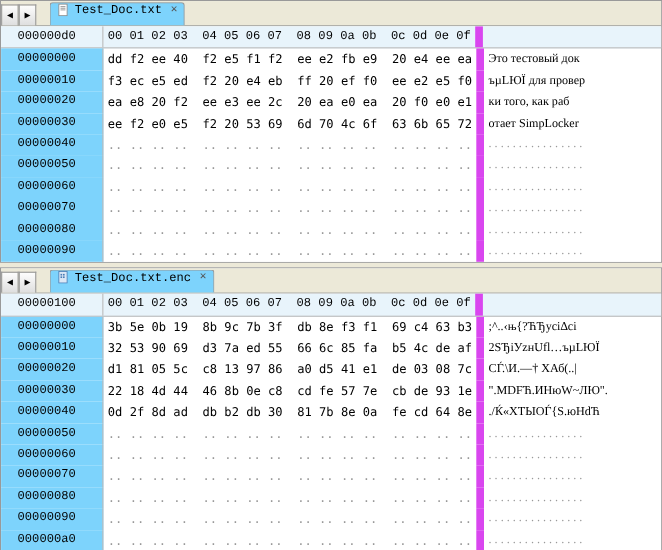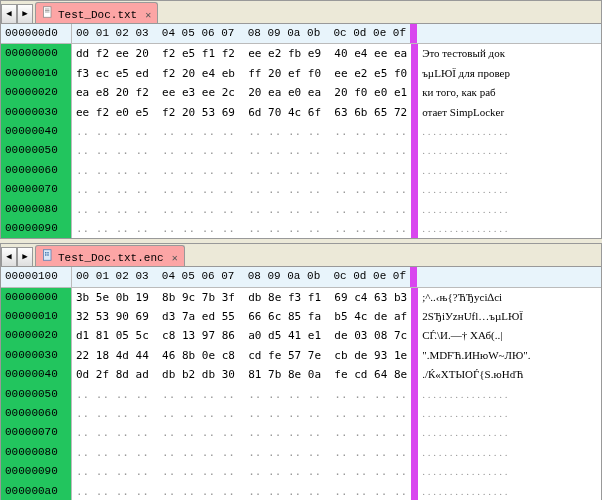--- a/index.html
+++ b/index.html
@@ -1,28 +1,28 @@
 <!DOCTYPE html>
 <html><head>
 <meta charset="utf-8">
 <style>
 html,body{margin:0;padding:0;font-family:"Consolas","Courier New",monospace;font-size:11px;background:#ece9d8;color:#000;line-height:1.4}
 .panel{background:#fff;border:1px solid #999;margin:0}
 .tabbar{background:#ece9d8;height:22px;display:flex;align-items:flex-end;border-bottom:1px solid #999}
 .navarrow{width:14px;height:18px;display:flex;align-items:center;justify-content:center;background:linear-gradient(#fdfdfd,#dedede);border:1px solid #999;border-bottom:none;font-size:9px;cursor:pointer}
-.tab{display:flex;align-items:flex-end;height:20px;padding:0 6px;background:#fca5a5;border:1px solid #999;border-bottom:none;border-top-left-radius:3px;border-top-right-radius:3px;margin-left:2px}
+.tab{display:flex;align-items:flex-start;height:20px;padding:0 6px;background:#7dd3fc;border:1px solid #999;border-bottom:none;border-top-left-radius:3px;border-top-right-radius:3px;margin-left:12px}
 .tabicon{width:12px;height:12px;margin-right:4px}
 .tabclose{margin-left:8px;font-size:10px;cursor:pointer;color:#555}
 .hexview{display:flex;flex-direction:column;background:#fff}
 .hdrrow{display:flex;background:#e8f4fb;border-bottom:1px solid #bbb}
-.addrcol{width:62px;padding:2px 4px;text-align:left;border-right:1px solid #bbb}
+.addrcol{width:62px;padding:2px 15px;text-align:left;border-right:1px solid #bbb}
 .hexcol{padding:2px 4px;border-right:7px solid #d946ef;white-space:pre}
 .asccol{width:134px;padding:2px 4px;white-space:pre}
 .row{display:flex}
-.row .addrcol{background:#22c55e}
+.row .addrcol{background:#7dd3fc}
 .row .hexcol{font-family:"Consolas",monospace}
 .row .asccol{font-family:Liberation Serif, serif;font-size:11px}
 .empty{color:#999}
 .gap{height:4px;background:#ece9d8}
 </style>
 </head>
 <body>
 
 <div id="root">
     <div class="panel">
@@ -41,21 +41,21 @@
         </div>
       </div>
       <div class="hexview">
         <div class="hdrrow">
           <div class="addrcol">000000d0</div>
           <div class="hexcol">00 01 02 03  04 05 06 07  08 09 0a 0b  0c 0d 0e 0f</div>
           <div class="asccol"></div>
         </div>
         <div class="row">
           <div class="addrcol">00000000</div>
-          <div class="hexcol">dd f2 ee 20  f2 e5 f1 f2  ee e2 fb e9  40 e4 ee ea</div>
+          <div class="hexcol">dd f2 ee 40  f2 e5 f1 f2  ee e2 fb e9  20 e4 ee ea</div>
           <div class="asccol">Это тестовый док</div>
         </div>
         <div class="row">
           <div class="addrcol">00000010</div>
           <div class="hexcol">f3 ec e5 ed  f2 20 e4 eb  ff 20 ef f0  ee e2 e5 f0</div>
           <div class="asccol">ъµLЮЇ для провер</div>
         </div>
         <div class="row">
           <div class="addrcol">00000020</div>
           <div class="hexcol">ea e8 20 f2  ee e3 ee 2c  20 ea e0 ea  20 f0 e0 e1</div>

